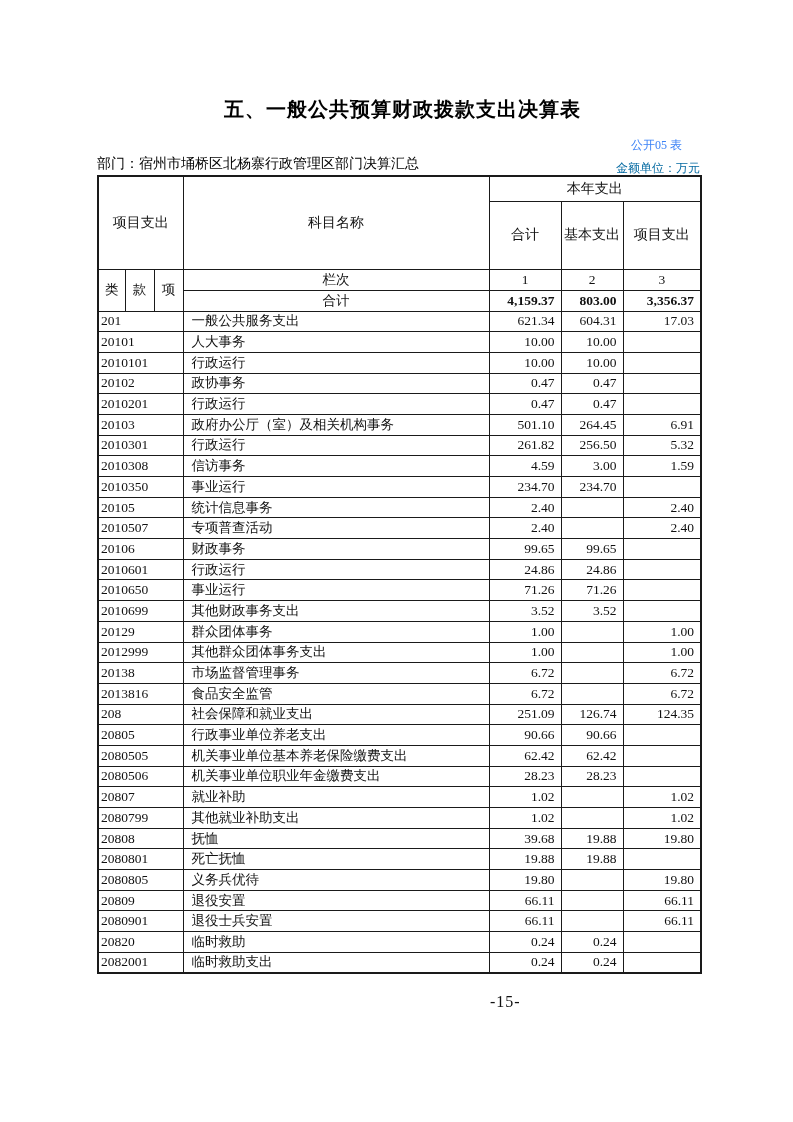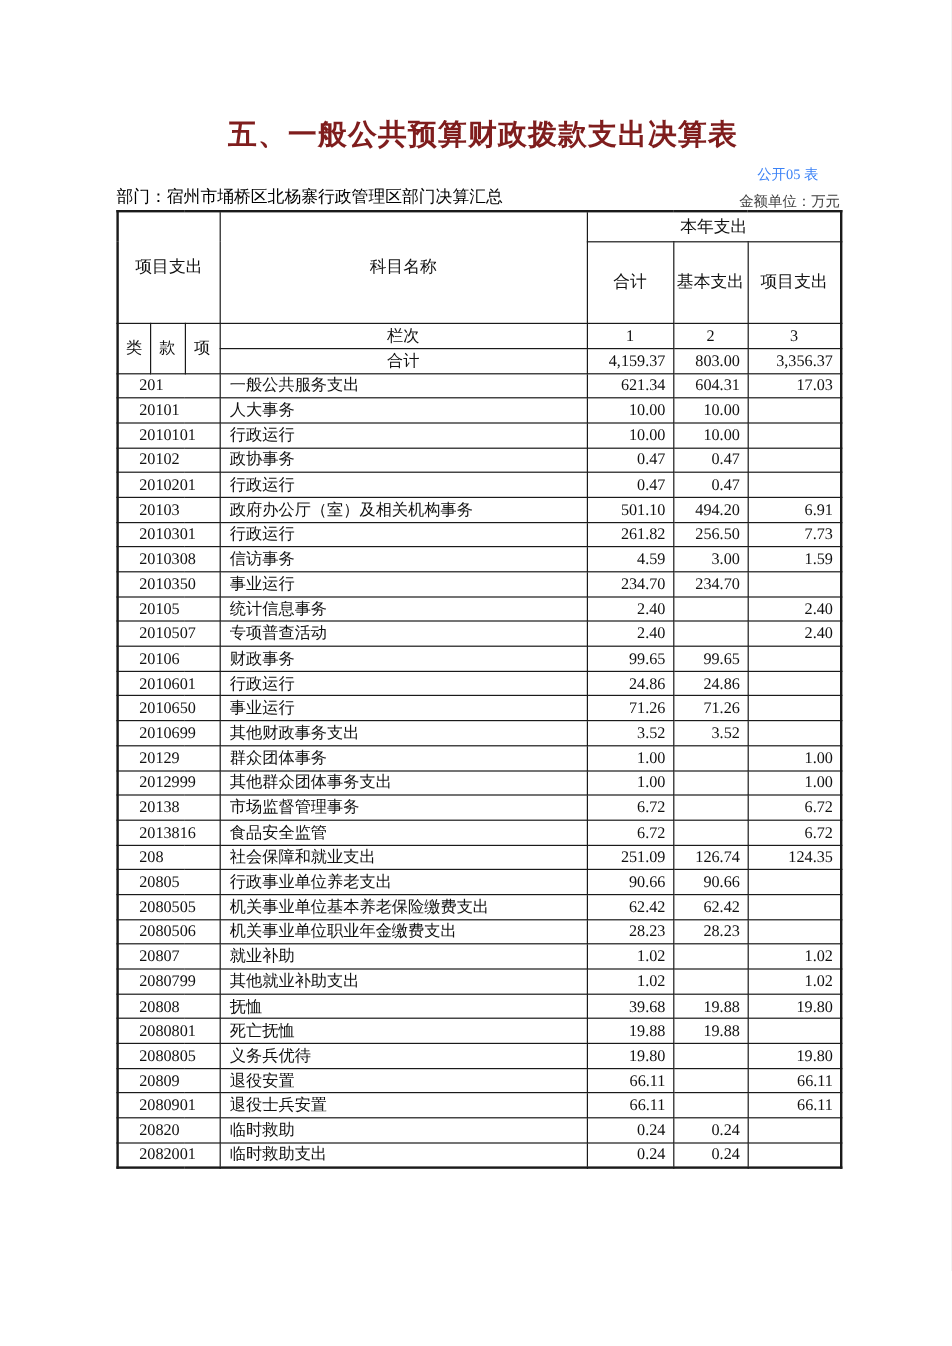--- a/index.html
+++ b/index.html
@@ -14,24 +14,24 @@
     overflow: hidden;
     margin: 0 auto;
   }
   .title {
     position: absolute;
     top: 96px;
     left: 0;
     width: 100%;
     text-align: center;
     font-family: "Liberation Sans", "DejaVu Sans", sans-serif;
-    font-size: 24px;
+    font-size: 20px;
     font-weight: bold;
     letter-spacing: 1px;
-    color: #7f1d1d;
+    color: #000000;
     padding-left: 12px;
   }
   .form-label {
     position: absolute;
     top: 137px;
     left: 97px;
     width: 585px;
     text-align: right;
     font-size: 12px;
     color: #3b82f6;
@@ -43,21 +43,21 @@
     font-size: 14px;
     color: #000000;
   }
   .meta-unit {
     position: absolute;
     top: 160px;
     left: 97px;
     width: 603px;
     text-align: right;
     font-size: 12px;
-    color: #404040;
+    color: #0369a1;
   }
   table.budget {
     position: absolute;
     top: 175px;
     left: 97px;
     width: 603px;
     height: 798px;
     border-collapse: collapse;
     table-layout: fixed;
     font-size: 13.5px;
@@ -69,23 +69,23 @@
     vertical-align: middle;
     overflow: hidden;
     white-space: nowrap;
   }
   table.budget { border: 2px solid #1a1a1a; }
   tr.hdr-top th { height: 25px; font-size: 14px; }
   tr.hdr-sub th { height: 68px; text-align: center; font-size: 14px; white-space: normal; }
   th.code-head, th.name-head { text-align: center; font-size: 14px; }
   tr.lanci-row td, tr.lanci-row th { height: 21px; text-align: center; }
   tr.grand-total td { height: 21px; }
-  tr.grand-total .num { font-weight: normal; }
+  tr.grand-total .num { font-weight: bold; }
   td.rowlabel { text-align: center; }
-  td.code { text-align: left; padding-left: 17px; }
+  td.code { text-align: left; padding-left: 2px; }
   td.name { text-align: left; padding-left: 8px; }
   td.num { text-align: right; padding-right: 6px; }
   tbody.data td { height: 20.7px; font-size: 13.5px; }
   .page-number {
     position: absolute;
     top: 993px;
     left: 0;
     width: 100%;
     text-align: center;
     font-size: 16px;
@@ -179,29 +179,29 @@
           <td class="code" colspan="3">2010201</td>
           <td class="name">行政运行</td>
           <td class="num">0.47</td>
           <td class="num">0.47</td>
           <td class="num"></td>
         </tr>
         <tr>
           <td class="code" colspan="3">20103</td>
           <td class="name">政府办公厅（室）及相关机构事务</td>
           <td class="num">501.10</td>
-          <td class="num">494.20</td>
+          <td class="num">264.45</td>
           <td class="num">6.91</td>
         </tr>
         <tr>
           <td class="code" colspan="3">2010301</td>
           <td class="name">行政运行</td>
           <td class="num">261.82</td>
           <td class="num">256.50</td>
-          <td class="num">7.73</td>
+          <td class="num">5.32</td>
         </tr>
         <tr>
           <td class="code" colspan="3">2010308</td>
           <td class="name">信访事务</td>
           <td class="num">4.59</td>
           <td class="num">3.00</td>
           <td class="num">1.59</td>
         </tr>
         <tr>
           <td class="code" colspan="3">2010350</td>
@@ -367,14 +367,15 @@
         <tr>
           <td class="code" colspan="3">2082001</td>
           <td class="name">临时救助支出</td>
           <td class="num">0.24</td>
           <td class="num">0.24</td>
           <td class="num"></td>
         </tr>
       </tbody>
   </table>
 
+  <div class="page-number">-15-</div>
 
 </div>
 
 </body></html>

